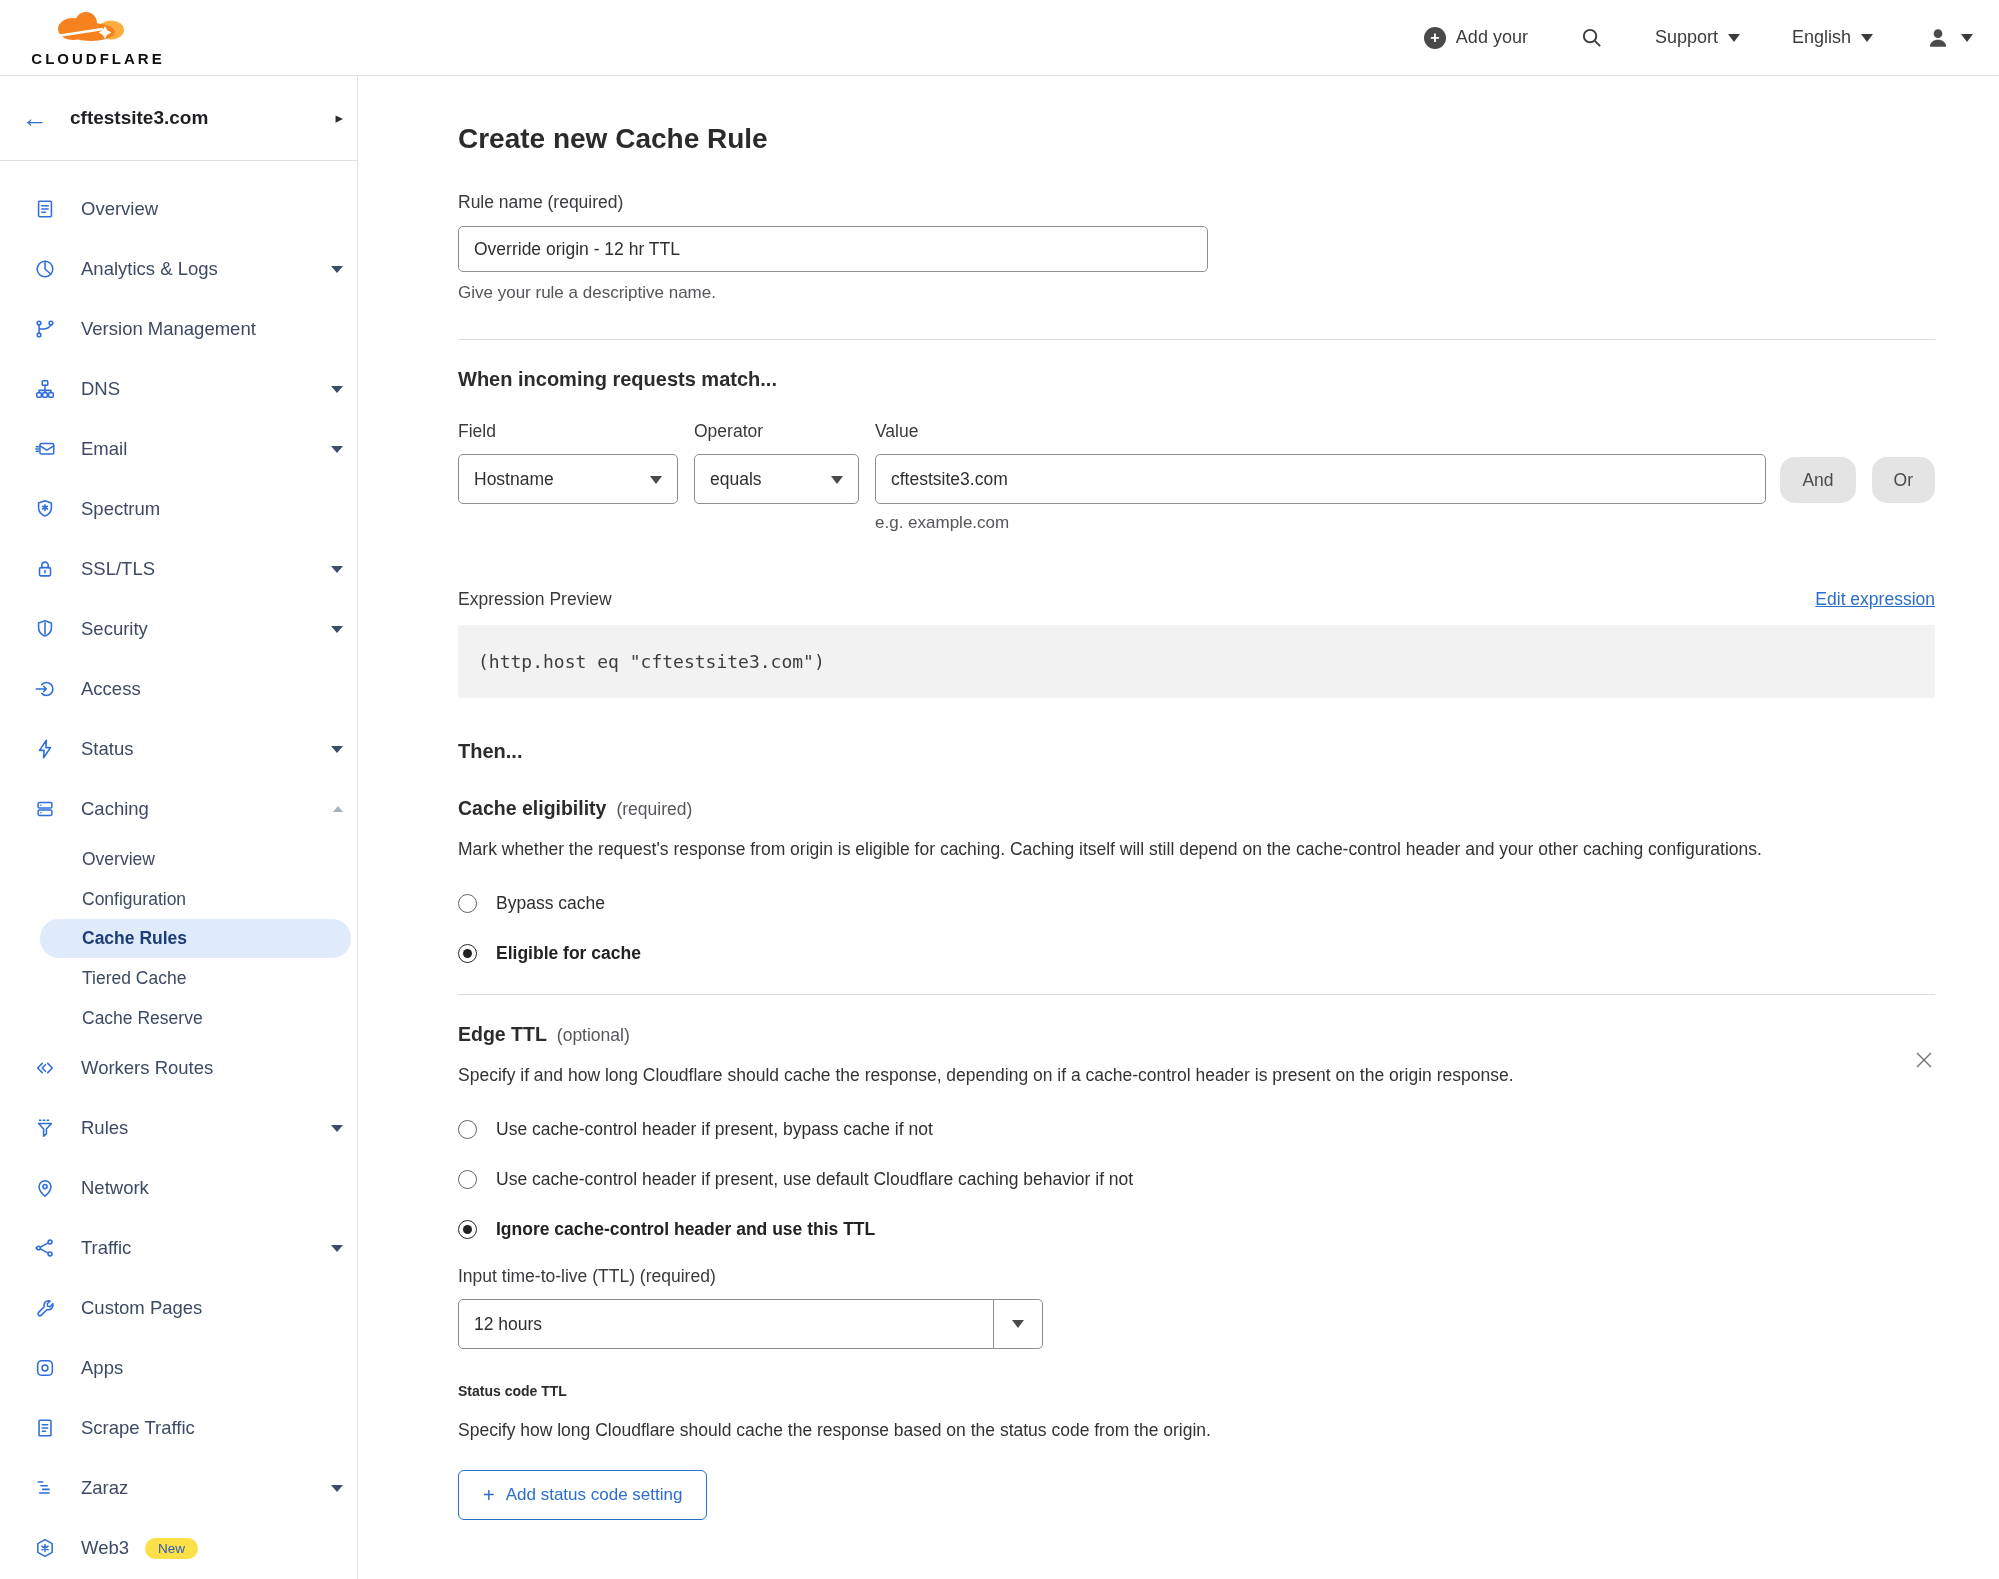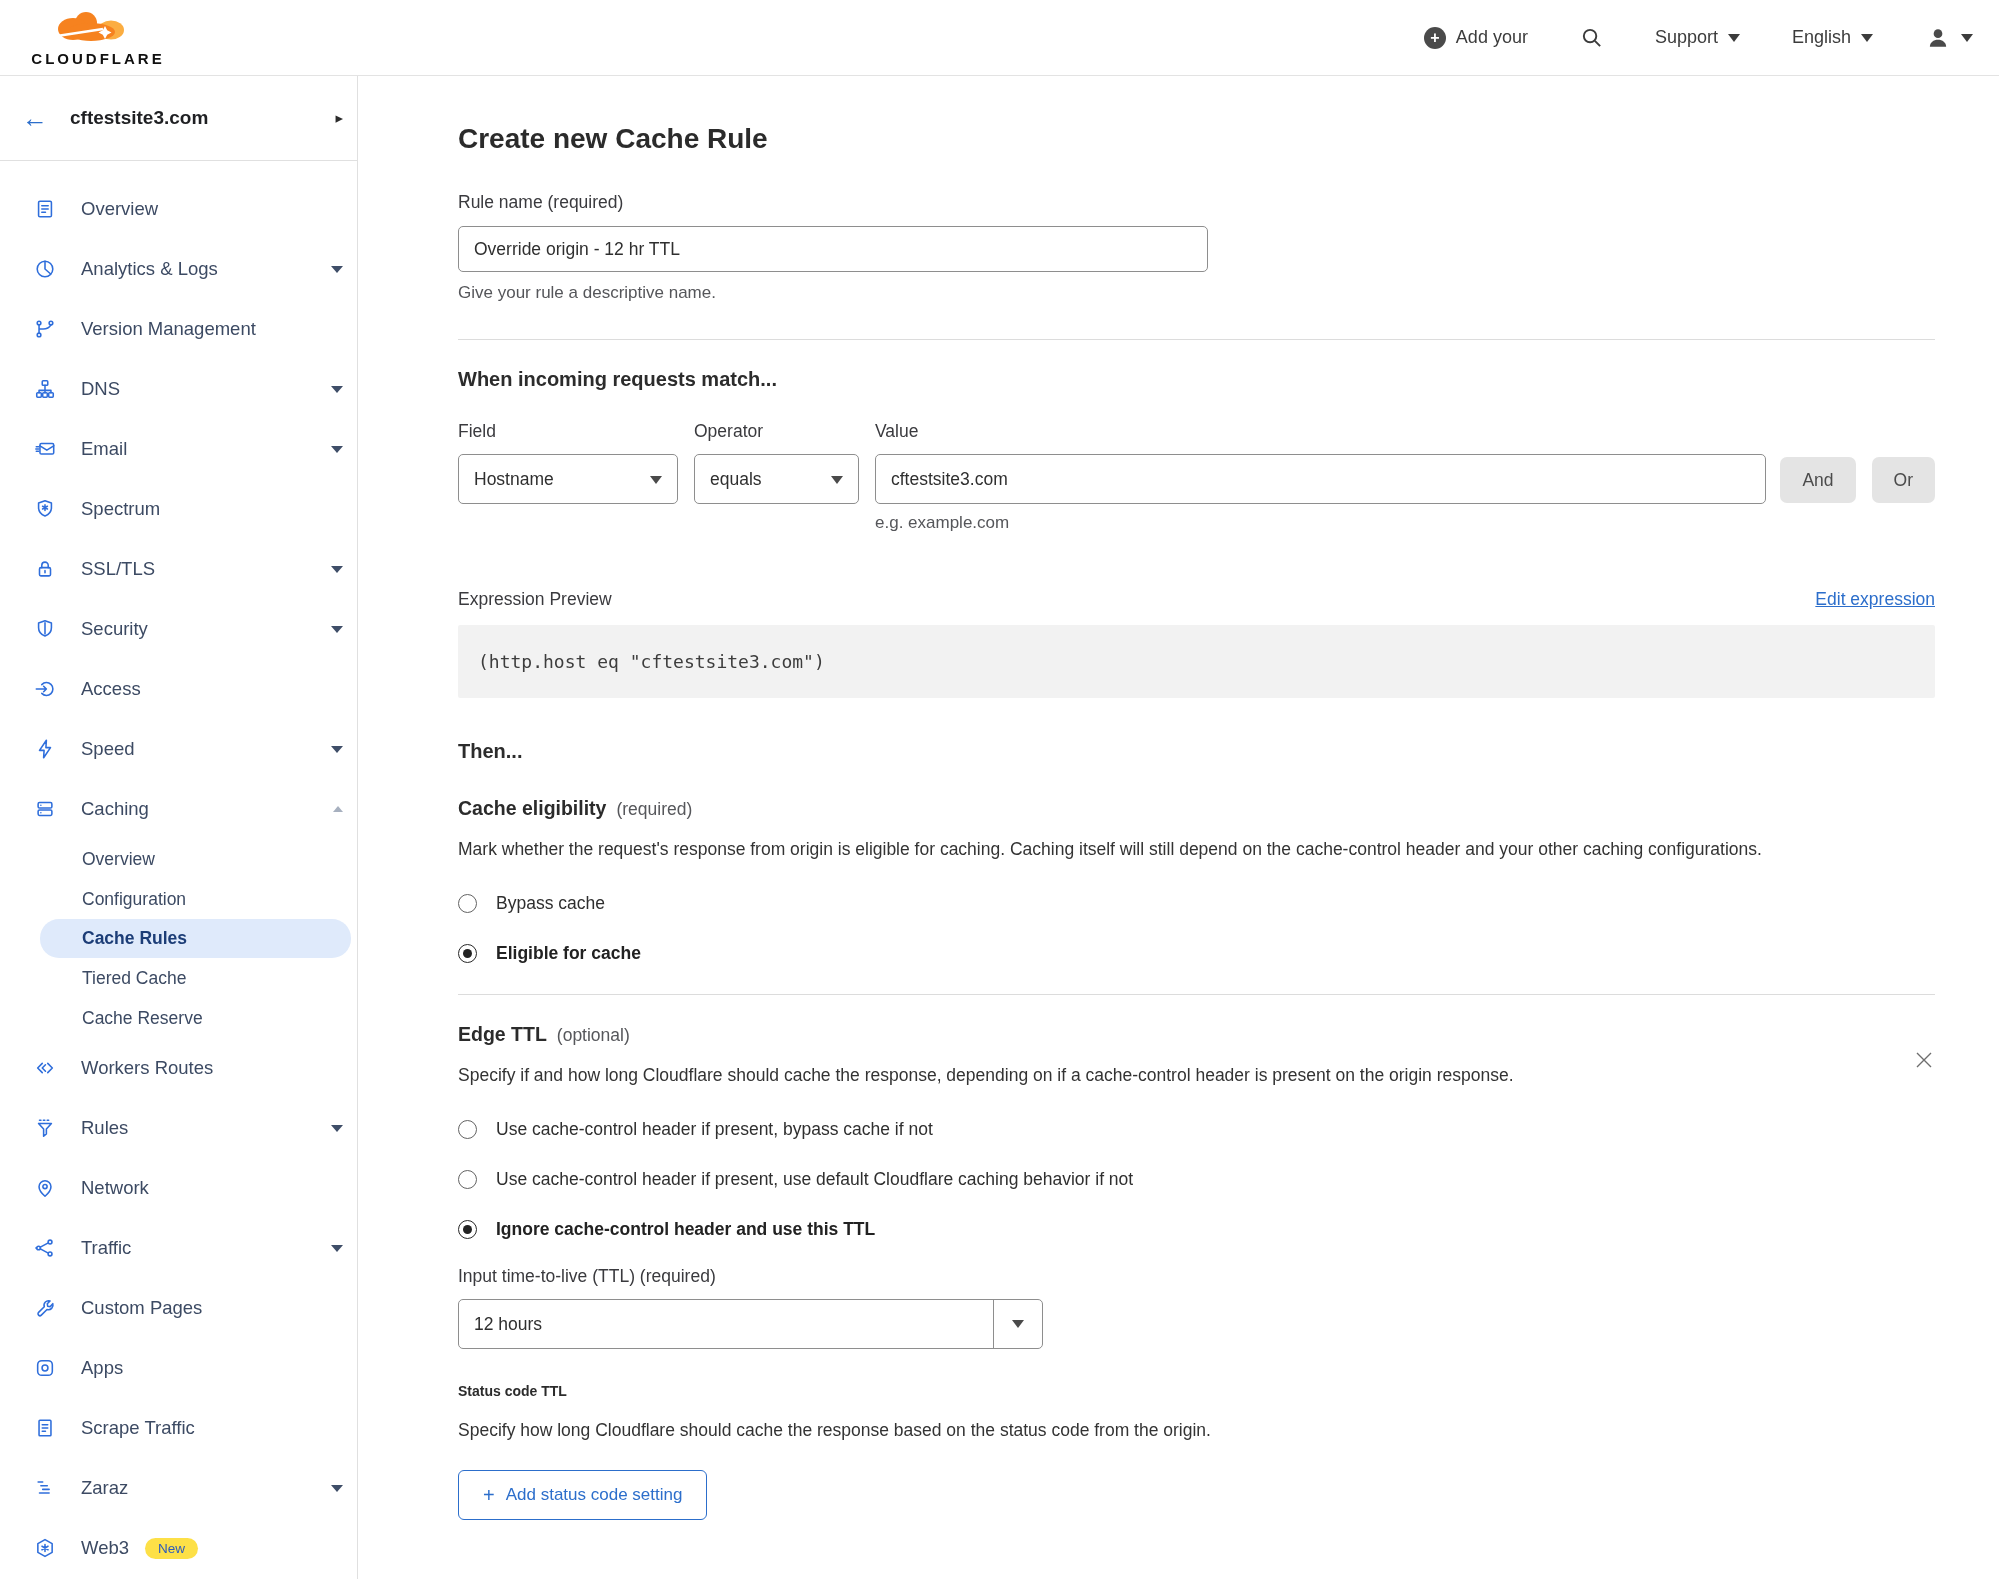--- a/index.html
+++ b/index.html
@@ -59,21 +59,21 @@
   .fcol .field-label{margin-bottom:12px;}
   .select{position:relative;height:50px;border:1px solid #8e8e8e;border-radius:5px;background:#fff;
           display:flex;align-items:center;padding:0 44px 0 15px;font-size:17.5px;color:#2f2f2f;
           cursor:pointer;box-sizing:border-box;}
   .select .sel-caret{position:absolute;right:15px;top:21px;width:0;height:0;
           border-left:6px solid transparent;border-right:6px solid transparent;border-top:8px solid #4a4a4a;}
   .w-field{width:220px;}
   .w-operator{width:165px;}
   .col-value{flex:1;}
   .value-input{height:50px;width:100%;}
-  .btn-gray{height:46px;margin-top:36px;background:#e4e4e4;border:none;border-radius:7px;
+  .btn-gray{height:46px;margin-top:36px;background:#e4e4e4;border:none;border-radius:15px;
             color:#4b4b4b;font-size:17.5px;padding:0 22px;cursor:pointer;font-family:inherit;}
   .btn-and{margin-left:-2px;}
   .expr-row{display:flex;align-items:flex-end;justify-content:space-between;margin-top:56px;}
   .link{font-size:17.5px;color:#2c6ecb;text-decoration:underline;cursor:pointer;}
   .code-block{margin-top:15px;background:#f2f2f2;border-radius:2px;padding:26px 20px;
               font-family:"DejaVu Sans Mono",monospace;font-size:18px;color:#3d3d3d;}
   .then{margin-top:42px;}
   .sec-head{display:flex;align-items:baseline;gap:10px;margin-top:34px;}
   .sec-title{font-size:19.5px;font-weight:700;color:#2b2b2b;}
   .sec-tag{font-size:17.5px;color:#56575b;}
@@ -260,21 +260,21 @@
           </span>
           <span class="nav-label">Access</span>
         </div>
 
         <div class="nav-item">
           <span class="nav-icon">
             <svg class="icn" width="22" height="22" viewBox="0 0 24 24">
                 <path d="M13.5 2.5L6 13.5h5L10.5 21.5 18 10.5h-5z"></path>
               </svg>
           </span>
-          <span class="nav-label">Speed</span>
+          <span class="nav-label">Status</span>
           <span class="nav-chev"></span>
         </div>
 
         <div class="nav-item">
           <span class="nav-icon">
             <svg class="icn" width="22" height="22" viewBox="0 0 24 24">
                 <rect x="4.5" y="5" width="15" height="6" rx="1.5"></rect>
                 <rect x="4.5" y="13" width="15" height="6" rx="1.5"></rect>
                 <path d="M7.5 8h.01M7.5 16h.01"></path>
               </svg>

